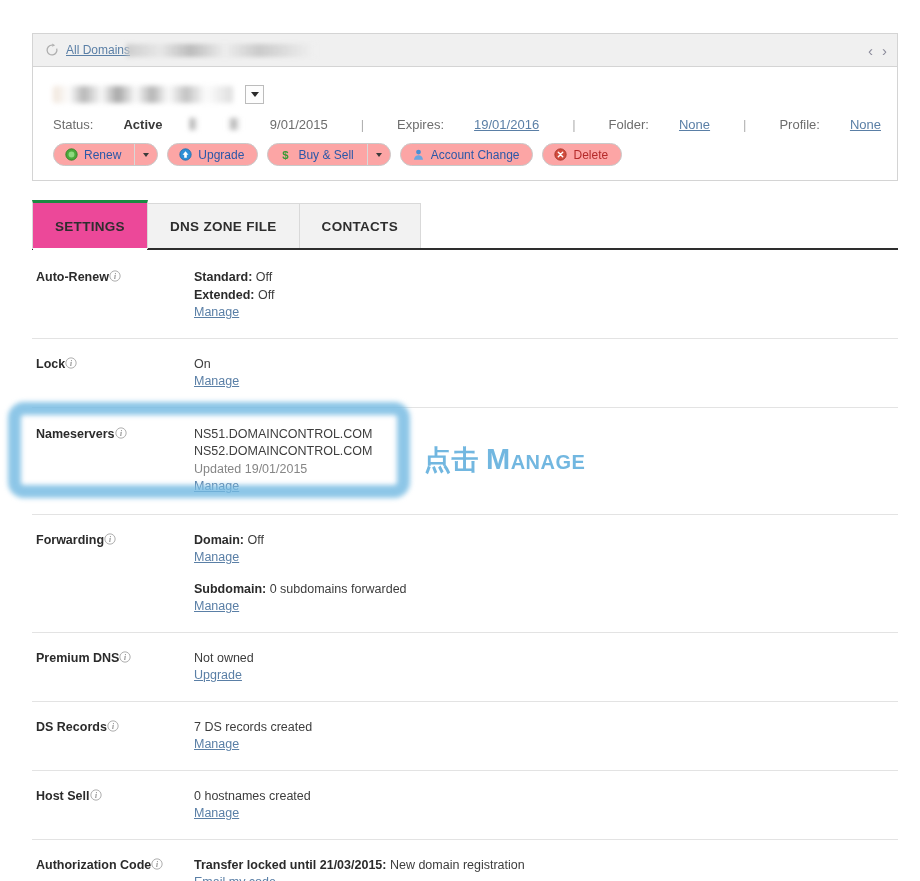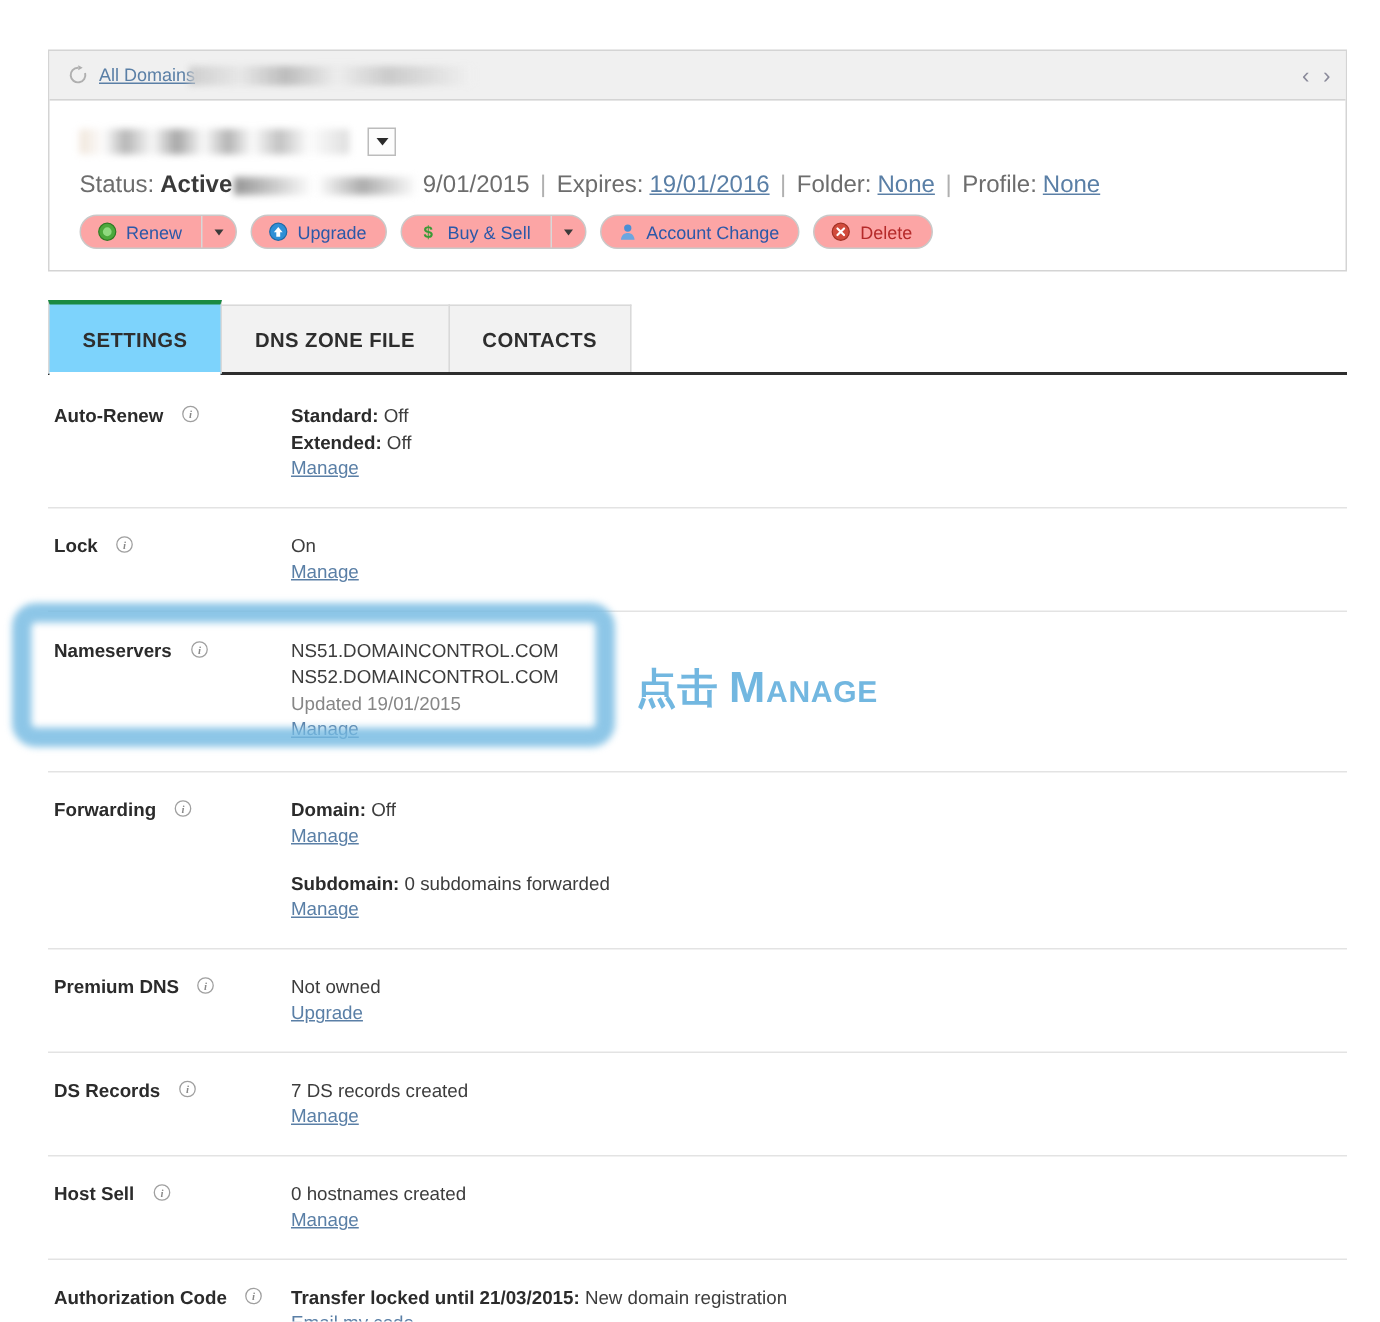--- a/index.html
+++ b/index.html
@@ -108,26 +108,27 @@
   }
   .caret-down {
     width: 0; height: 0;
     border-left: 4px solid transparent;
     border-right: 4px solid transparent;
     border-top: 5px solid #2b2b2b;
   }
 
   .status-row {
     margin-top: 9px;
-    font-size: 16px;
+    font-size: 13px;
     color: #6d6d6d;
     display: flex;
     align-items: center;
     white-space: nowrap;
     height: 16px;
+    gap: 26px;
   }
   .status-row .lbl { color: #6d6d6d; }
   .status-row .strong { font-weight: bold; color: #3a3a3a; }
   .status-blur-a {
     display: inline-block;
     width: 52px; height: 12px;
     vertical-align: middle;
     background: linear-gradient(90deg, rgba(120,120,120,.8), rgba(250,250,250,.25));
     filter: blur(2.4px);
     margin-left: 1px;
@@ -215,21 +216,21 @@
     color: #2e2e2e;
     background: #f2f2f2;
     border: 1px solid #d9d9d9;
     border-bottom: none;
     box-sizing: border-box;
     cursor: pointer;
     position: relative;
   }
   .tab + .tab { margin-left: -1px; align-items: center; }
   .tab.active {
-    background: #7dd3fc;
+    background: #ec4899;
     border-top: 3px solid #1a8a42;
     height: 49px;
     z-index: 2;
     margin-top: 16px;
   }
   .tabs-underline {
     position: absolute;
     left: 32px;
     top: 248px;
     width: 866px;
@@ -262,21 +263,21 @@
   }
   .srow:last-child { border-bottom: none; }
   .srow-label {
     width: 158px;
     flex: 0 0 158px;
     font-size: 12.5px;
     font-weight: bold;
     color: #2b2b2b;
     display: flex;
     align-items: flex-start;
-    gap: 12px;
+    gap: 0;
     line-height: 16px;
   }
   .info-icon {
     width: 12px; height: 12px;
     flex: 0 0 auto;
     margin-top: 1px;
     opacity: .65;
   }
   .info-icon svg { display: block; }
   .srow-value {

